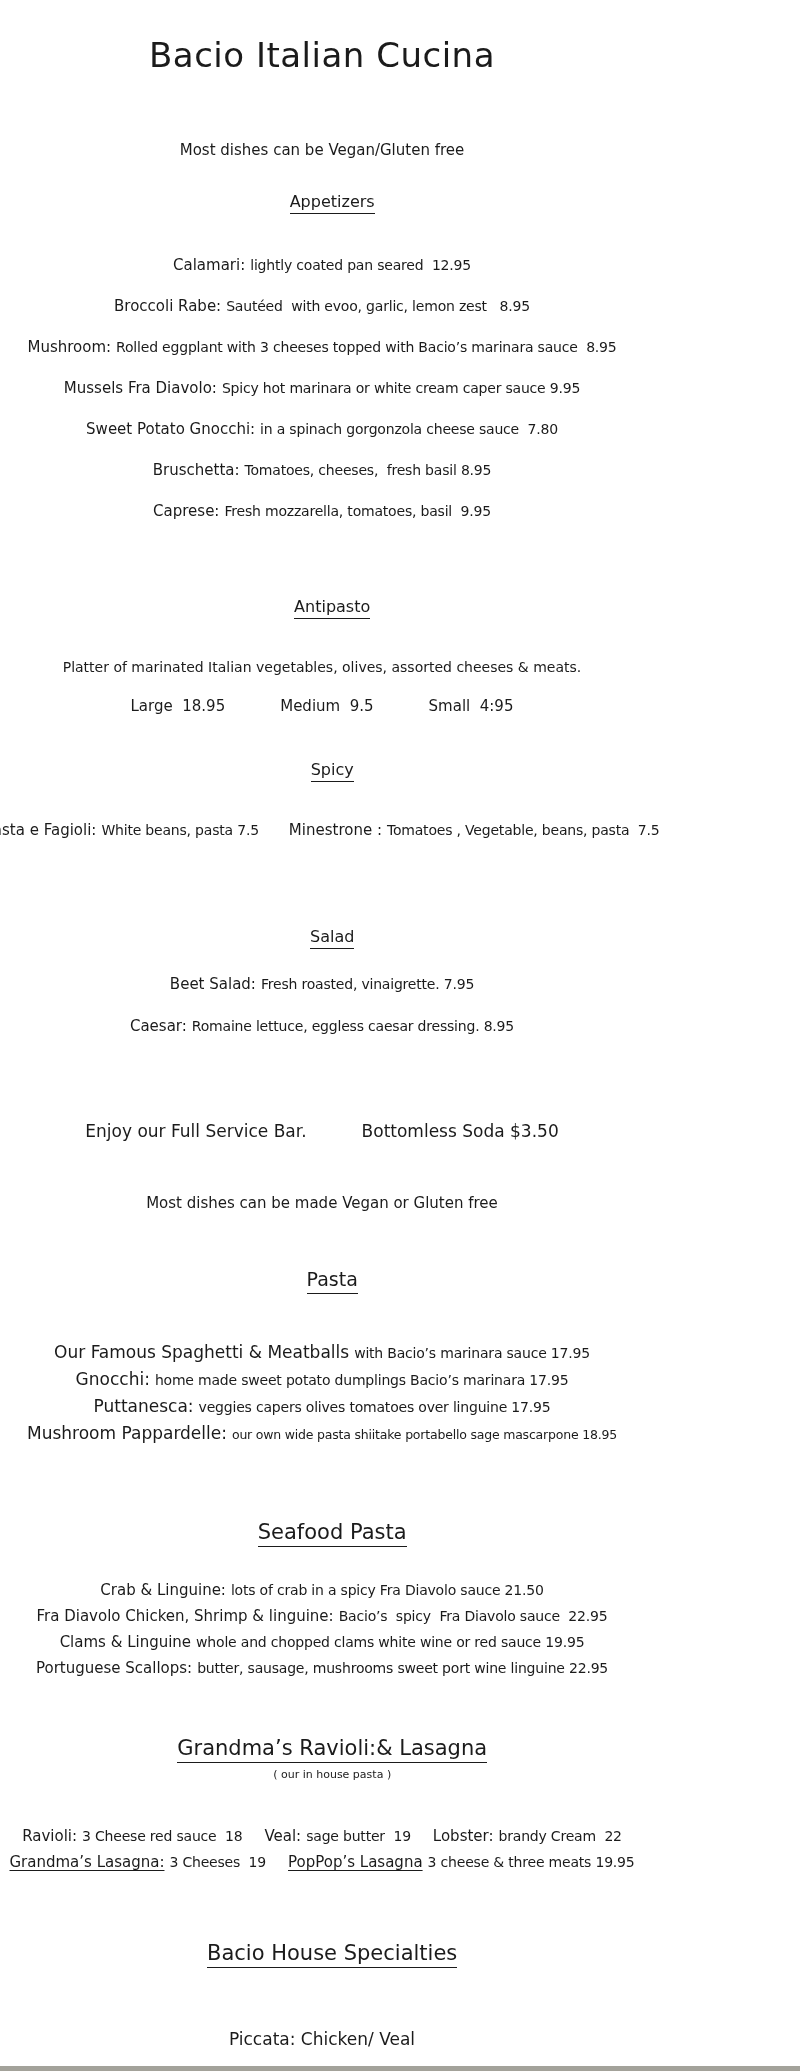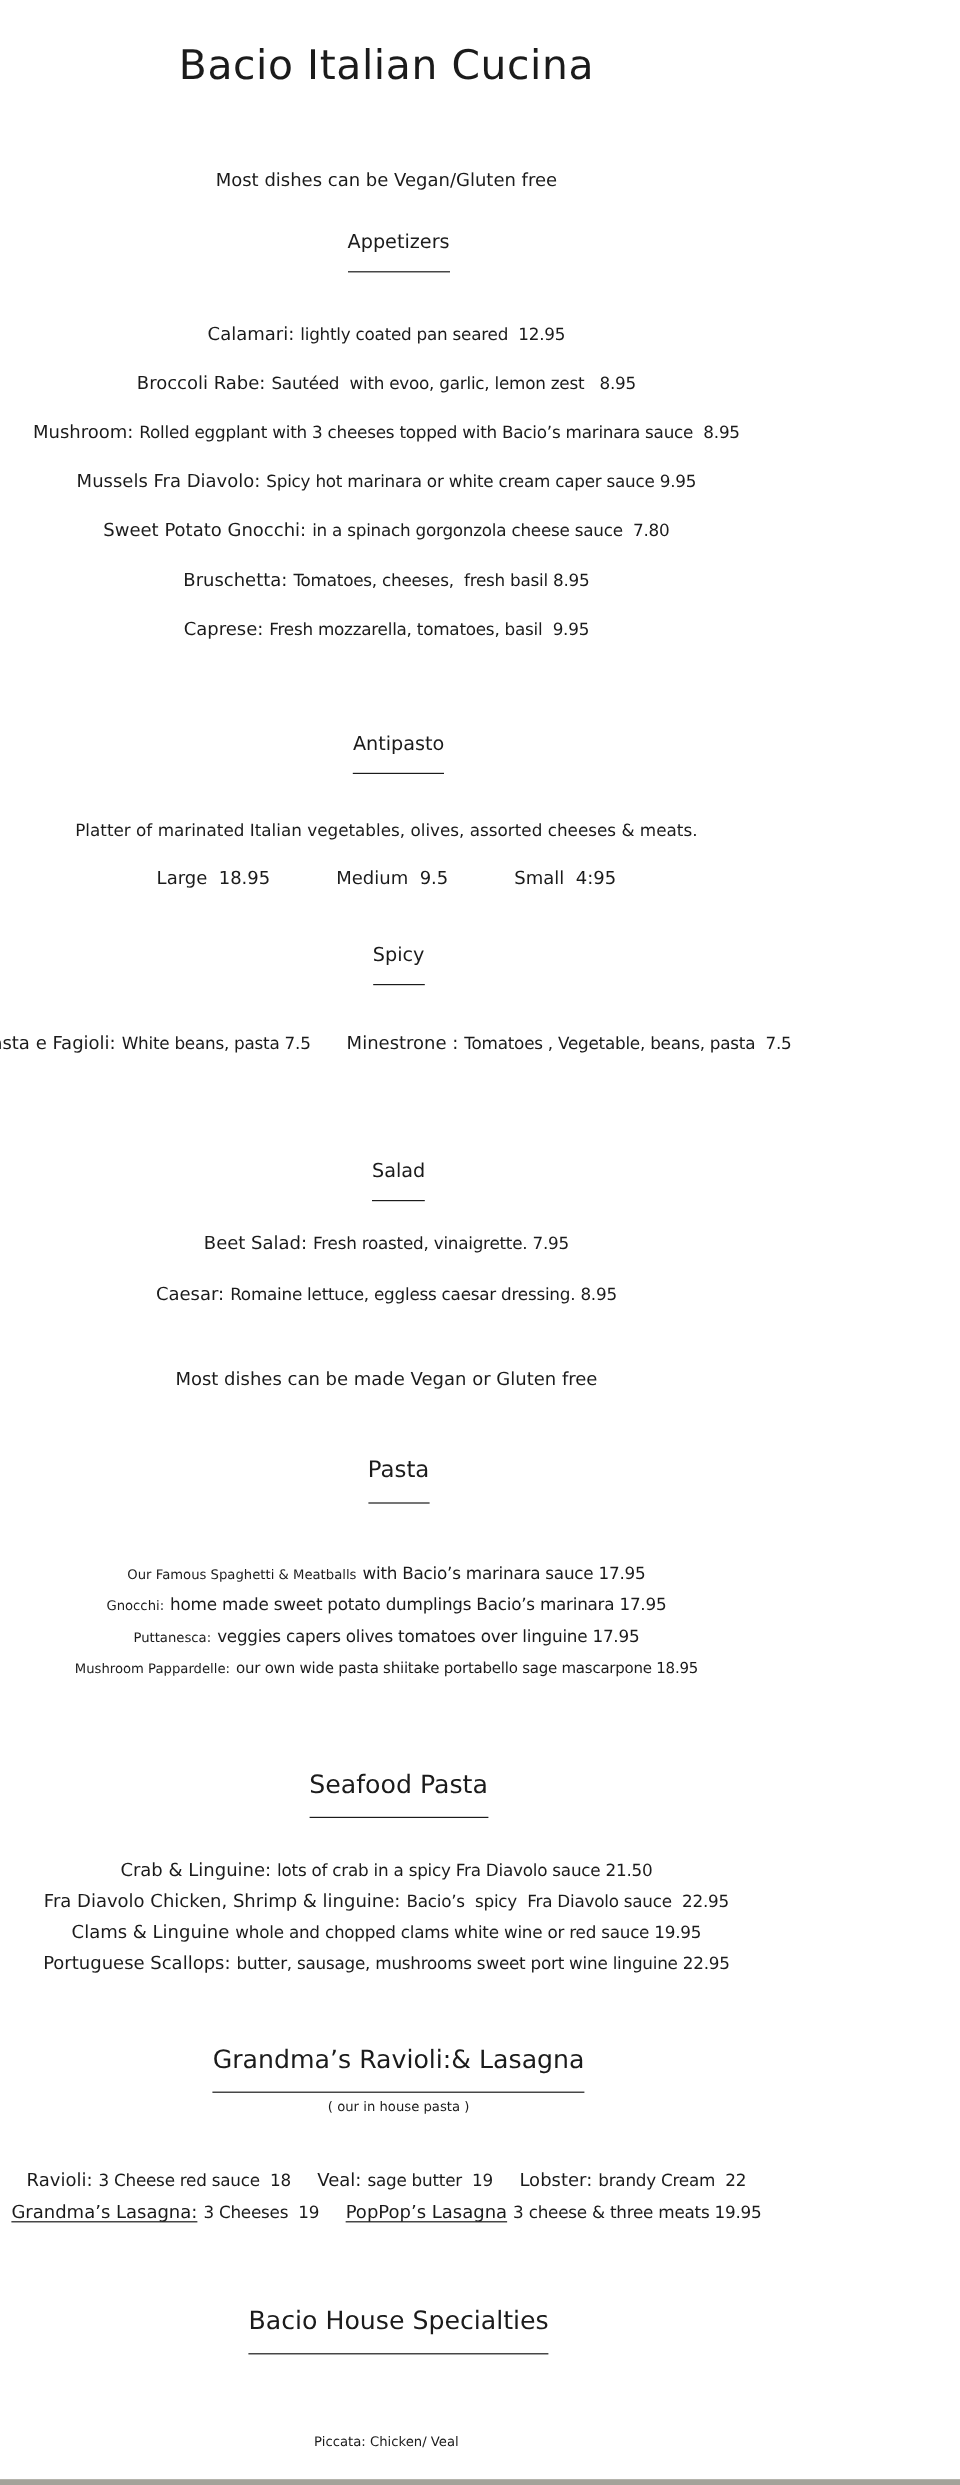--- a/index.html
+++ b/index.html
@@ -5,28 +5,28 @@
   html,body{margin:0;padding:0;}
   body{
     width:800px;height:2071px;position:relative;background:#ffffff;
     font-family:"DejaVu Sans",sans-serif;color:#1b1b1b;
     overflow:hidden;
   }
   .menu{width:644px;padding-top:34px;}
   .c{text-align:center;white-space:pre;}
   .title{font-size:34px;line-height:1.25;letter-spacing:.5px;}
   .note{font-size:15px;line-height:1.25;}
-  .h{display:inline-block;border-bottom:1.5px solid #1b1b1b;padding-bottom:14px;text-align:right;}
+  .h{display:inline-block;border-bottom:1.5px solid #1b1b1b;padding-bottom:1px;text-align:right;}
   .h16{font-size:16px;line-height:1.25;}
   .h19{font-size:19px;line-height:1.25;}
   .h21{font-size:21px;line-height:1.25;}
   .hsuffix{font-size:11px;letter-spacing:0;}
   .line{font-size:14px;line-height:1.35;}
   .nm{font-size:15px;}
-  .nm17{font-size:11px;}
+  .nm17{font-size:17px;}
   .ds{font-size:14px;letter-spacing:-0.2px;margin-left:5px;}
   .ds12{font-size:12.5px;letter-spacing:-0.2px;margin-left:5px;}
   .row{display:flex;justify-content:center;white-space:pre;}
   .gap55{gap:55px;}
   .gap30{gap:30px;}
   .gap22{gap:22px;}
   .u{text-decoration:underline;text-underline-offset:3px;}
   .bar-line{font-size:17px;}
   .bottom-bar{position:absolute;left:0;bottom:0;width:800px;height:5px;}
 </style>
@@ -67,20 +67,24 @@
     <span><span class="nm">Pasta e Fagioli:</span><span class="ds">White beans, pasta 7.5</span></span>
     <span><span class="nm">Minestrone :</span><span class="ds">Tomatoes , Vegetable, beans, pasta  7.5</span></span>
   </div>
 
   <div class="c" style="margin-top:69px">
     <span class="h h16">Salad</span>
   </div>
   <div class="c" style="margin-top:6px"><span class="nm">Beet Salad:</span><span class="ds">Fresh roasted, vinaigrette. 7.95</span></div>
   <div class="c" style="margin-top:23px"><span class="nm">Caesar:</span><span class="ds">Romaine lettuce, eggless caesar dressing. 8.95</span></div>
 
+  <div class="row gap55 bar-line" style="margin-top:86px">
+    <span>Enjoy our Full Service Bar.</span>
+    <span>Bottomless Soda $3.50</span>
+  </div>
 
   <div class="c note" style="margin-top:53px">Most dishes can be made Vegan or Gluten free</div>
 
   <div class="c" style="margin-top:36px">
     <span class="h h19">Pasta</span>
   </div>
   <div class="c" style="margin-top:29px"><span class="nm17">Our Famous Spaghetti &amp; Meatballs</span><span class="ds">with Bacio’s marinara sauce 17.95</span></div>
   <div class="c" style="margin-top:7px"><span class="nm17">Gnocchi:</span><span class="ds">home made sweet potato dumplings Bacio’s marinara 17.95</span></div>
   <div class="c" style="margin-top:7px"><span class="nm17">Puttanesca:</span><span class="ds">veggies capers olives tomatoes over linguine 17.95</span></div>
   <div class="c" style="margin-top:7px"><span class="nm17">Mushroom Pappardelle:</span><span class="ds12">our own wide pasta shiitake portabello sage mascarpone 18.95</span></div>

